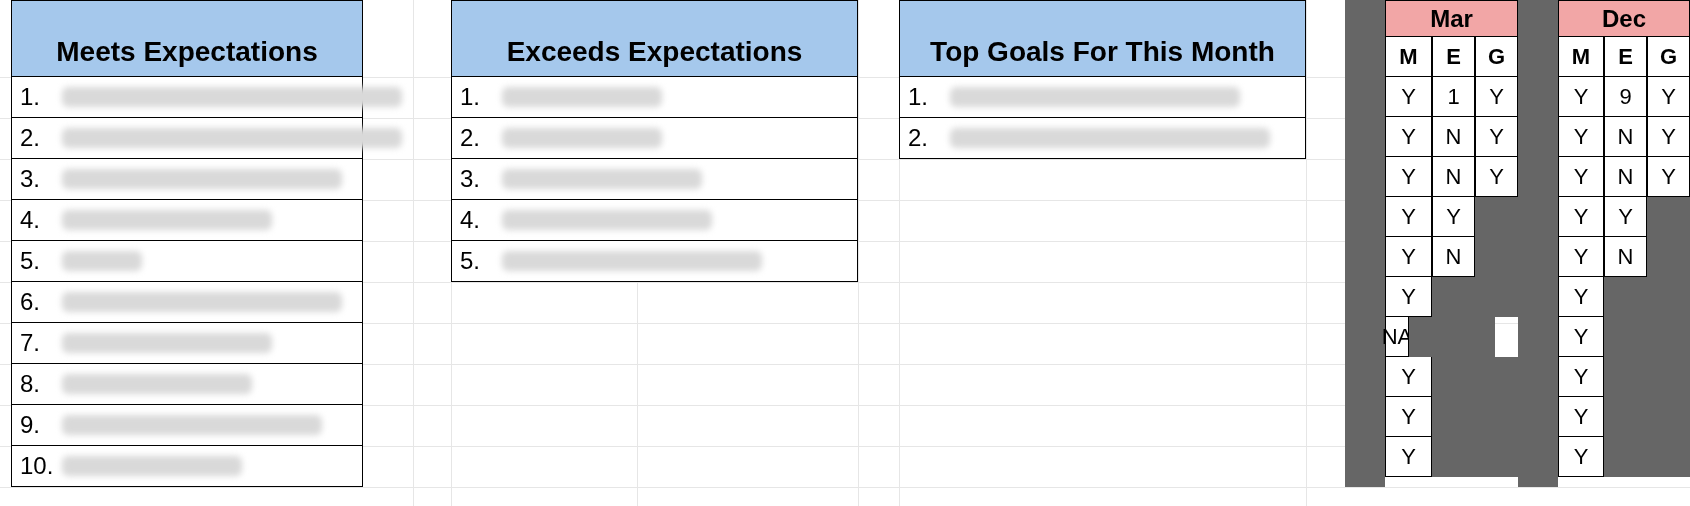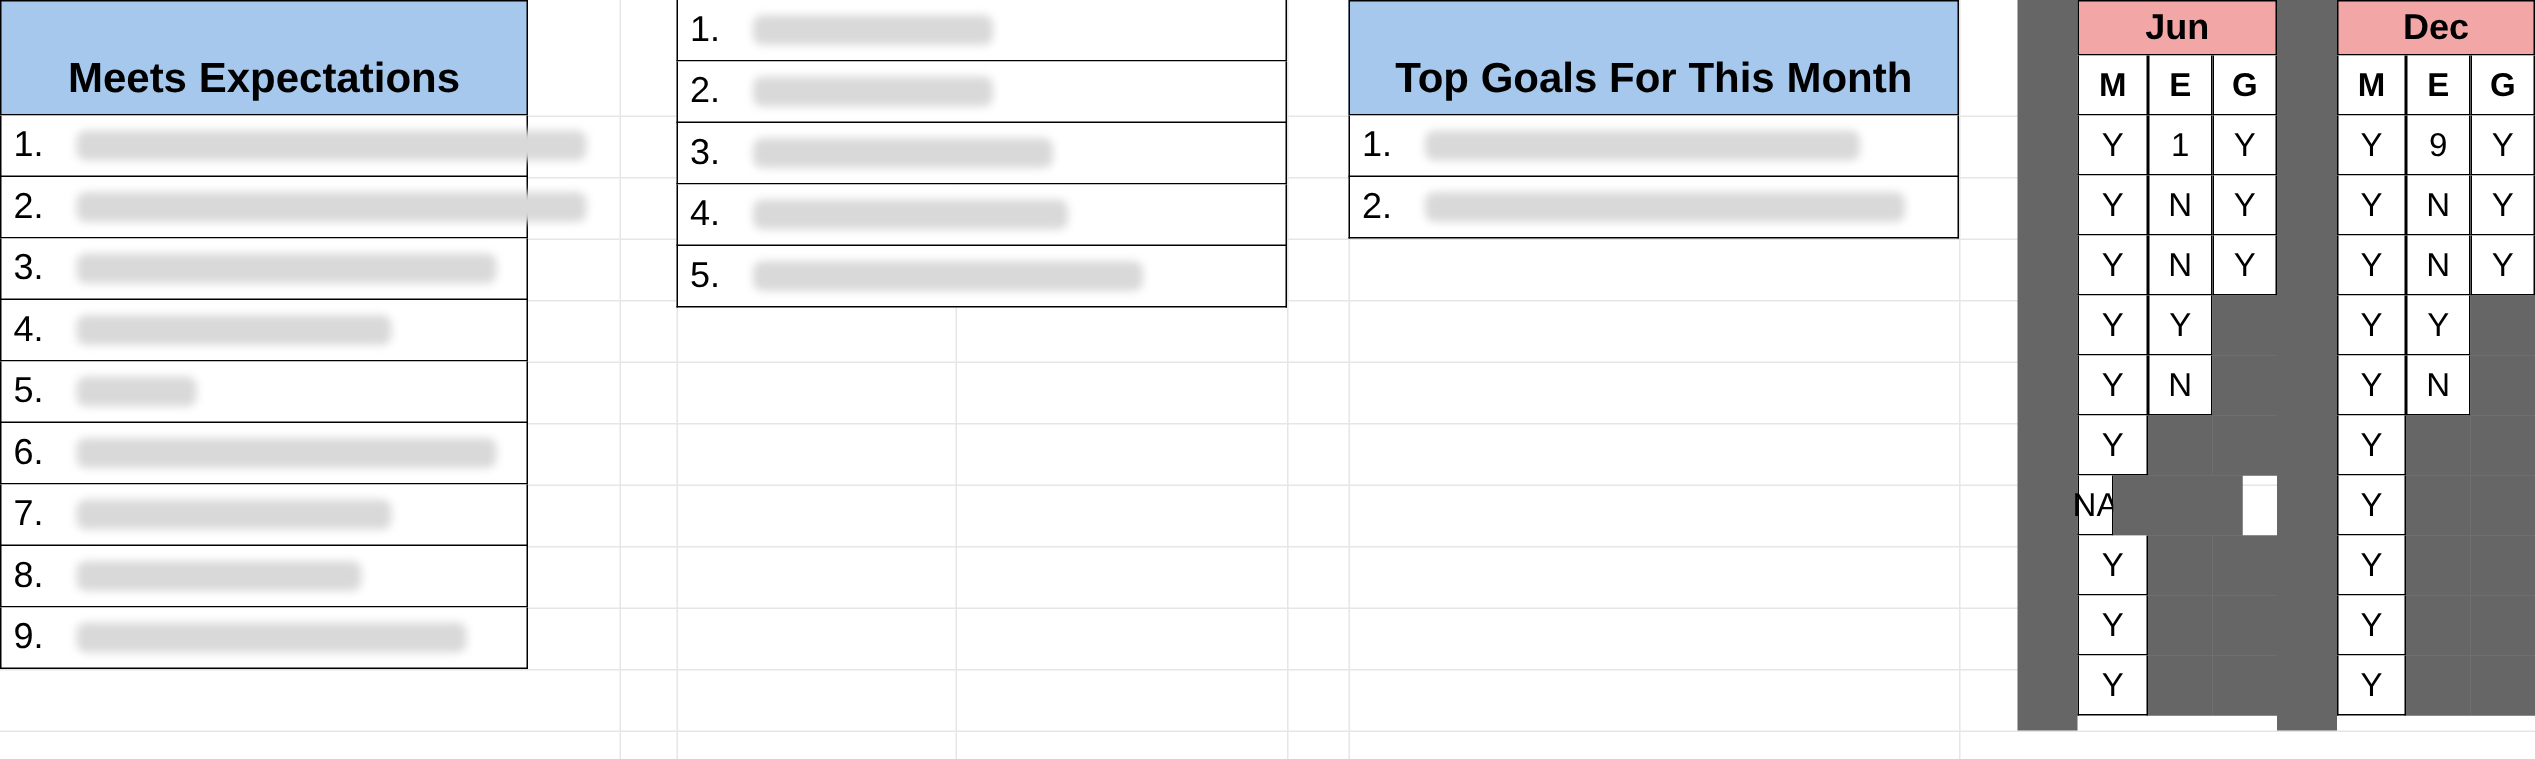--- a/index.html
+++ b/index.html
@@ -121,21 +121,21 @@
     <div class="h" style="top:446px"></div>
     <div class="h" style="top:487px"></div>
     <div class="v" style="left:413px"></div>
     <div class="v" style="left:451px"></div>
     <div class="v" style="left:637px"></div>
     <div class="v" style="left:858px"></div>
     <div class="v" style="left:899px"></div>
     <div class="v" style="left:1306px"></div>
   </div>
 
-  <div class="col" style="left:0; width:352px">
+  <div class="col" style="left:11px; width:352px">
     <div class="header">
       <span>Meets Expectations</span>
     </div>
     <div id="meets-items">
         <div class="item">
           <span class="num">1.</span>
           <span class="blur" style="width: 340px;"></span>
         </div>
         <div class="item">
           <span class="num">2.</span>
@@ -162,24 +162,31 @@
           <span class="blur" style="width: 210px;"></span>
         </div>
         <div class="item">
           <span class="num">8.</span>
           <span class="blur" style="width: 190px;"></span>
         </div>
         <div class="item">
           <span class="num">9.</span>
           <span class="blur" style="width: 260px;"></span>
         </div>
+        <div class="item">
+          <span class="num">10.</span>
+          <span class="blur" style="width: 180px;"></span>
+        </div>
       </div>
   </div>
 
   <div class="col" style="left:451px; width:407px">
+    <div class="header">
+      <span>Exceeds Expectations</span>
+    </div>
     <div id="exceeds-items">
         <div class="item">
           <span class="num">1.</span>
           <span class="blur" style="width: 160px;"></span>
         </div>
         <div class="item">
           <span class="num">2.</span>
           <span class="blur" style="width: 160px;"></span>
         </div>
         <div class="item">
@@ -212,21 +219,21 @@
         </div>
       </div>
   </div>
 
   <div class="grey-block" style="left:1345px; top:0; width:40px; height:487px"></div>
   <div class="grey-block" style="left:1518px; top:0; width:40px; height:487px"></div>
   <div class="grey-block" style="left:1690px; top:0; width:0; height:487px"></div>
 
   <div class="month" style="left:1385px; width:133px">
     <div class="title">
-        <span>Jun</span>
+        <span>Mar</span>
       </div>
     <div id="jun-body">
         <div class="row">
           <div class="cell head" style="width: 47px;">M</div>
           <div class="cell head" style="width: 43px;">E</div>
           <div class="cell head" style="width: 43px;">G</div>
         </div>
         <div class="row">
           <div class="cell" style="width: 47px;">Y</div>
           <div class="cell" style="width: 43px;">1</div>

